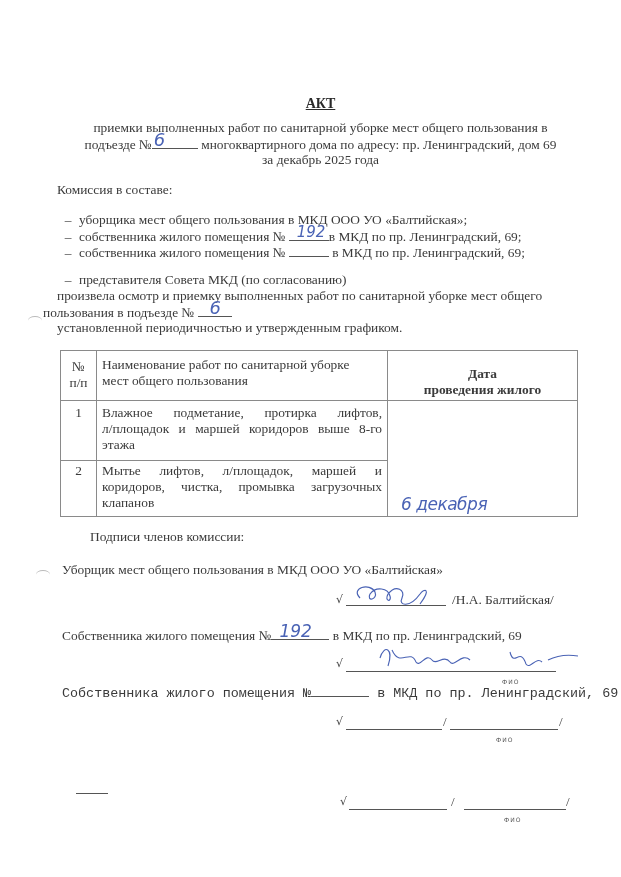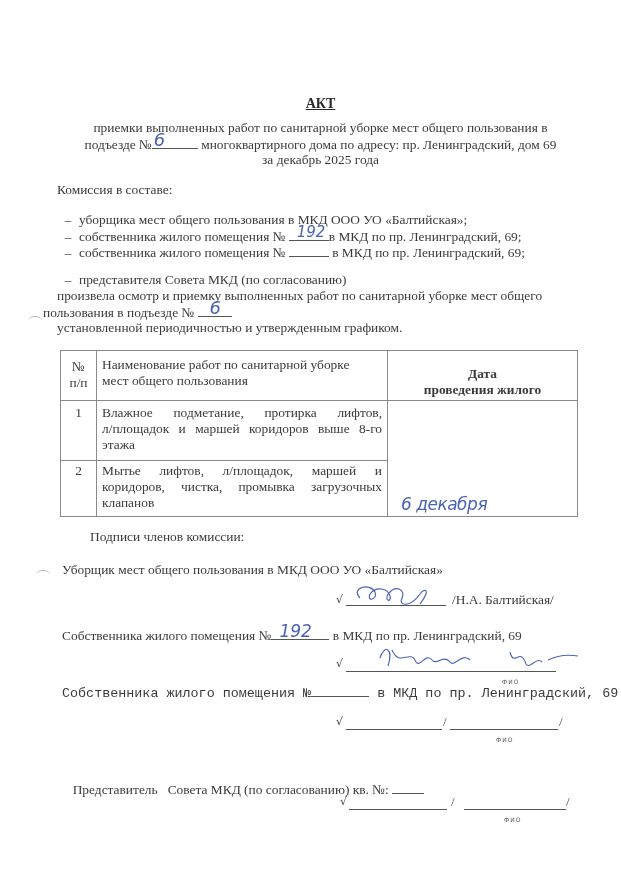--- a/index.html
+++ b/index.html
@@ -140,20 +140,20 @@
   <span>в МКД по пр. Ленинградский, 69</span>
 </div>
 <div class="check" style="left:336px;top:714px;">√</div>
 <div class="sigline" style="left:346px;top:728px;width:96px;"></div>
 <div class="slash" style="left:443px;top:714px;">/</div>
 <div class="sigline" style="left:450px;top:728px;width:108px;"></div>
 <div class="slash" style="left:559px;top:714px;">/</div>
 <div class="fio" style="left:496px;top:732px;">ФИО</div>
 
 <div class="abs" style="left:66px;top:765px;white-space:pre;">
-  <span>Представитель   Совета МКД (по согласованию) кв. №:</span> <span class="blank" style="width:32px;"></span>
+   <span class="blank" style="width:32px;"></span>
 </div>
 <div class="check" style="left:340px;top:794px;">√</div>
 <div class="sigline" style="left:349px;top:808px;width:98px;"></div>
 <div class="slash" style="left:451px;top:794px;">/</div>
 <div class="sigline" style="left:464px;top:808px;width:102px;"></div>
 <div class="slash" style="left:566px;top:794px;">/</div>
 <div class="fio" style="left:504px;top:812px;">ФИО</div>
 
 </body></html>

